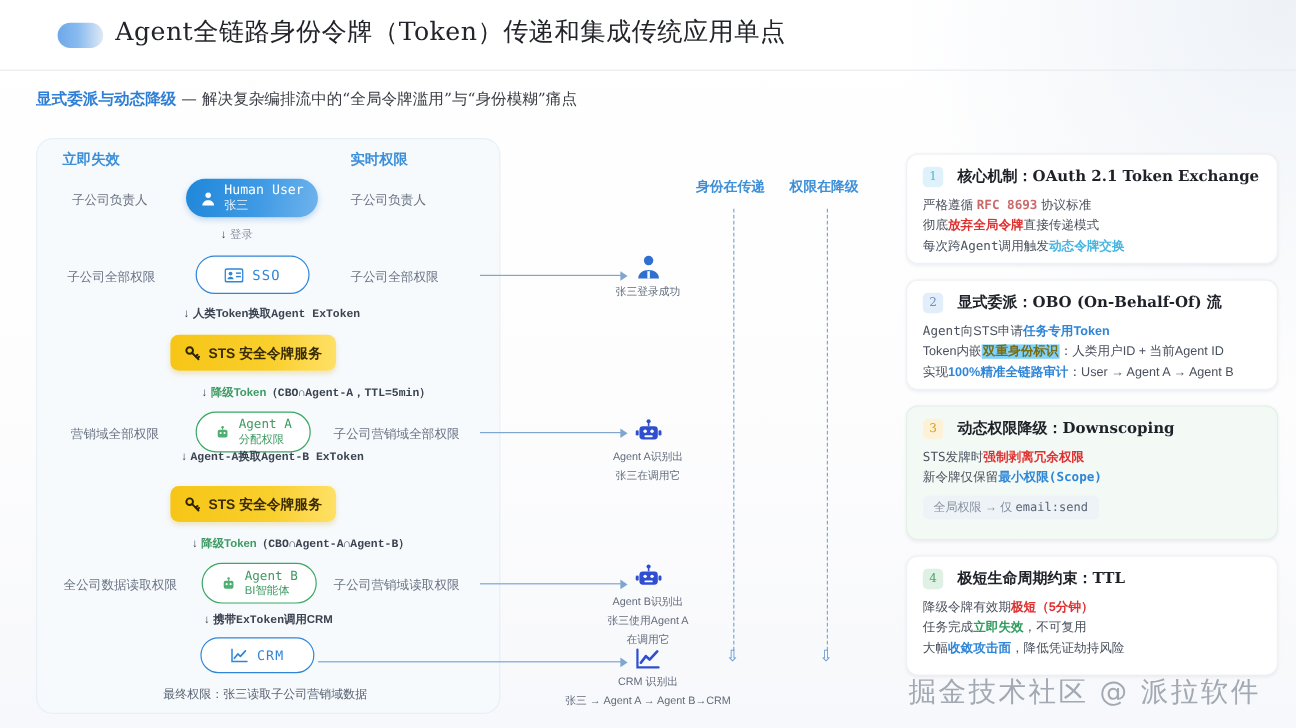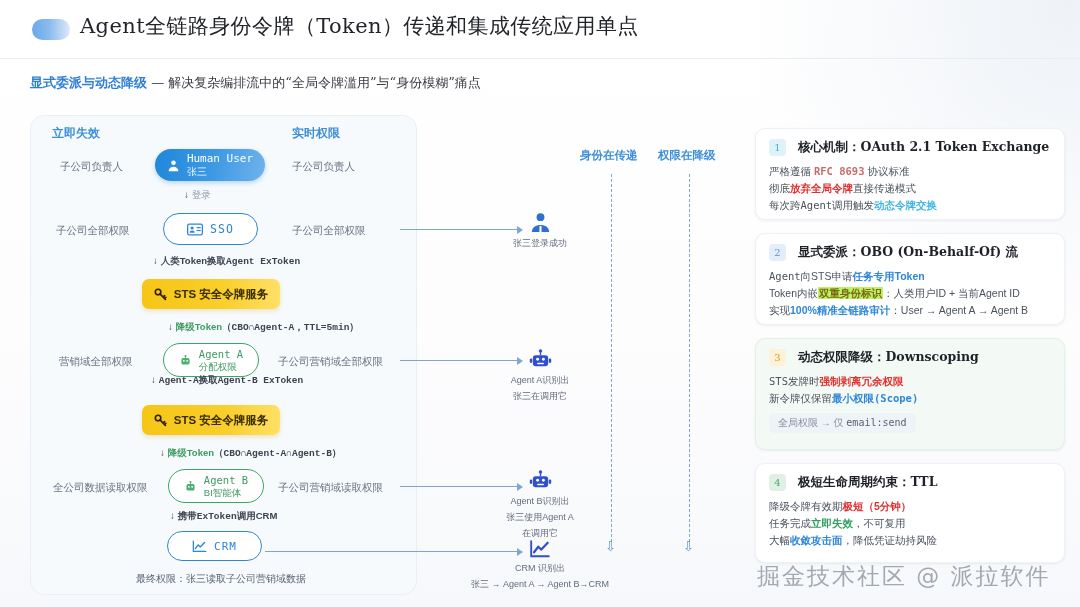--- a/index.html
+++ b/index.html
@@ -10,21 +10,21 @@
     position:relative;
   }
   .page{
     position:absolute;inset:0;
     background:
       radial-gradient(circle at 99% 1%, #eef2f7 0%, rgba(238,242,247,0) 26%),
       linear-gradient(180deg,#ffffff 0%,#fdfdfe 55%,#f7f8fb 100%);
   }
 
   
-  .hdr{position:absolute;left:0;top:0;width:988px;height:58px;}
+  .hdr{position:absolute;left:16px;top:0;width:988px;height:58px;}
   .hdr-dot{position:absolute;left:32px;top:19px;width:38px;height:21px;border-radius:11px;
      background:linear-gradient(90deg,#6ea8e8 0%,#89bbef 45%,#dfe9f5 100%);}
   .hdr-title{position:absolute;left:80px;top:12px;font-size:21px;color:#22242a;
      font-family:"DejaVu Serif","Liberation Serif",serif;letter-spacing:.4px;white-space:nowrap;}
   .logo{position:absolute;right:12px;top:12px;display:flex;align-items:center;gap:7px;}
   .logo-mark{width:28px;height:28px;border-radius:50%;
      background:radial-gradient(circle at 34% 30%,#d94040 0%,#b61d1d 60%,#8d1212 100%);
      position:relative;box-shadow:0 1px 2px rgba(0,0,0,.18);}
   .logo-mark span{position:absolute;inset:0;display:flex;align-items:center;justify-content:center;
      color:#fff;font-size:13px;font-weight:bold;letter-spacing:-1px;font-family:"Liberation Serif",serif;}
@@ -119,21 +119,21 @@
   .badge.b3{background:#fdf2d8;color:#d3a017;}
   .badge.b4{background:#dff0e4;color:#4fa86b;}
   .card-title{font-size:12.5px;font-weight:bold;color:#1e2franchise;color:#1e2128;white-space:nowrap;
      font-family:"DejaVu Serif","Liberation Serif",serif;}
   .card-line{font-size:10.5px;color:#4a515e;line-height:1.62;white-space:nowrap;}
   .mono{font-family:"DejaVu Sans Mono","Liberation Mono",monospace;}
   .em-red{color:#e03131;font-weight:bold;}
   .em-blue{color:#2f86d8;font-weight:bold;}
   .em-cyan{color:#46b6e0;font-weight:bold;}
   .em-green{color:#2f9e5e;font-weight:bold;}
-  .hl-yellow{background:#bef264;color:#7a6a12;font-weight:bold;padding:0 1px;text-align:right;}
+  .hl-yellow{background:#7dd3fc;color:#7a6a12;font-weight:bold;padding:0 1px;text-align:right;}
   .chip{display:inline-block;margin-top:6px;background:#eef3f8;border-radius:5px;
      padding:3px 9px;font-size:10px;color:#5a6373;white-space:nowrap;}
   .chip .k{color:#86919f;}
 
   .watermark{position:absolute;left:757px;top:561px;font-size:23px;color:#9ca3ad;
      letter-spacing:2px;white-space:nowrap;opacity:.92;
      font-family:"DejaVu Sans","Liberation Sans",sans-serif;}
 </style>
 </head>
 <body>

